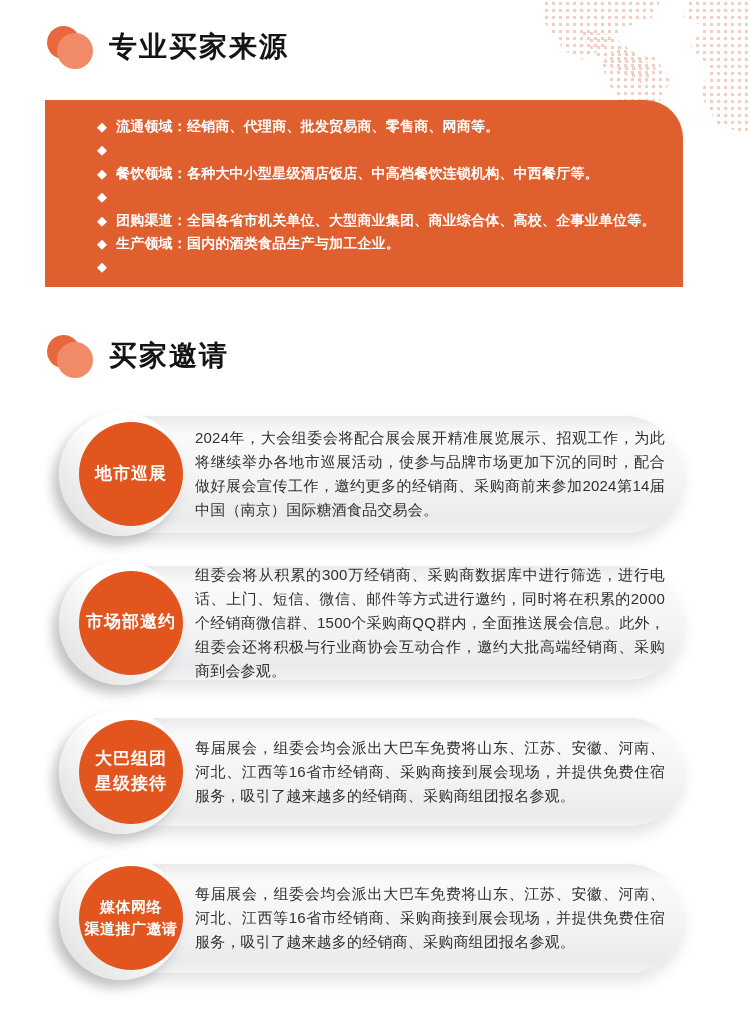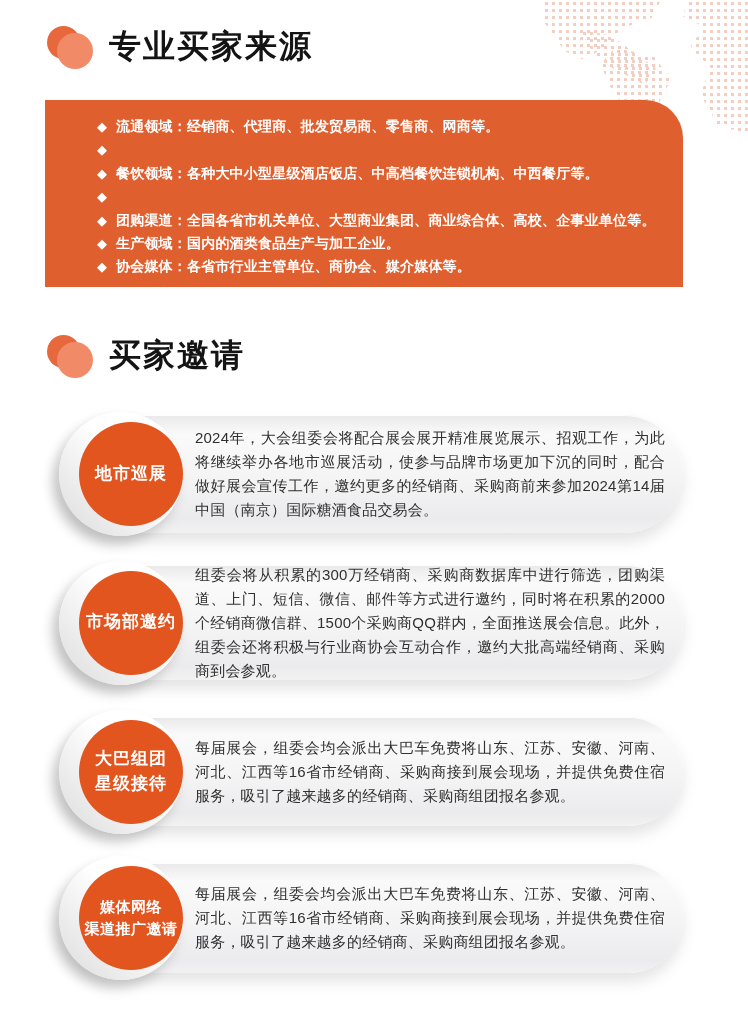--- a/index.html
+++ b/index.html
@@ -34,21 +34,21 @@
   .double-dot { position: relative; width: 46px; height: 46px; flex: 0 0 auto; }
   .double-dot .c-back {
     position: absolute; left: 0; top: 2px; width: 33px; height: 33px;
     border-radius: 50%; background: #e8683d;
   }
   .double-dot .c-front {
     position: absolute; left: 10px; top: 9px; width: 36px; height: 36px;
     border-radius: 50%; background: #f18a66;
   }
   .section-title {
-    font-size: 32px; font-weight: 700; color: #141414; letter-spacing: 2px;
+    font-size: 28px; font-weight: 700; color: #141414; letter-spacing: 2px;
   }
 
   
   .orange-panel {
     position: absolute; left: 45px; top: 100px; width: 638px; height: 187px;
     background: #e05f2e;
     border-radius: 0 38px 0 0;
     padding: 15px 18px 0 52px;
   }
   .src-list { list-style: none; }
@@ -139,21 +139,20 @@
       <li class="src-item">
         <span class="diamond">◆</span>
         <span class="src-text">团购渠道：全国各省市机关单位、大型商业集团、商业综合体、高校、企事业单位等。</span>
       </li>
       <li class="src-item">
         <span class="diamond">◆</span>
         <span class="src-text">生产领域：国内的酒类食品生产与加工企业。</span>
       </li>
       <li class="src-item">
         <span class="diamond">◆</span>
-        <span class="src-text">协会媒体：各省市行业主管单位、商协会、媒介媒体等。</span>
       </li>
     </ul>
   </div>
 
   <div class="section-header header-2">
     <span class="double-dot">
       <span class="c-back"></span>
       <span class="c-front"></span>
     </span>
     <h1 class="section-title">买家邀请</h1>
@@ -168,21 +167,21 @@
       <p class="card-text">2024年，大会组委会将配合展会展开精准展览展示、招观工作，为此将继续举办各地市巡展活动，使参与品牌市场更加下沉的同时，配合做好展会宣传工作，邀约更多的经销商、采购商前来参加2024第14届中国（南京）国际糖酒食品交易会。</p>
     </div>
   </div>
 
   <div class="invite-card card-2">
     <div class="pill"></div>
     <div class="badge-outer">
       <div class="badge-inner">市场部邀约</div>
     </div>
     <div class="card-text-wrap">
-      <p class="card-text">组委会将从积累的300万经销商、采购商数据库中进行筛选，团购渠道、上门、短信、微信、邮件等方式进行邀约，同时将在积累的2000个经销商微信群、1500个采购商QQ群内，全面推送展会信息。此外，组委会还将积极与行业商协会互动合作，邀约大批高端经销商、采购商到会参观。</p>
+      <p class="card-text">组委会将从积累的300万经销商、采购商数据库中进行筛选，进行电话、上门、短信、微信、邮件等方式进行邀约，同时将在积累的2000个经销商微信群、1500个采购商QQ群内，全面推送展会信息。此外，组委会还将积极与行业商协会互动合作，邀约大批高端经销商、采购商到会参观。</p>
     </div>
   </div>
 
   <div class="invite-card card-3">
     <div class="pill"></div>
     <div class="badge-outer">
       <div class="badge-inner">大巴组团
 星级接待</div>
     </div>
     <div class="card-text-wrap">

